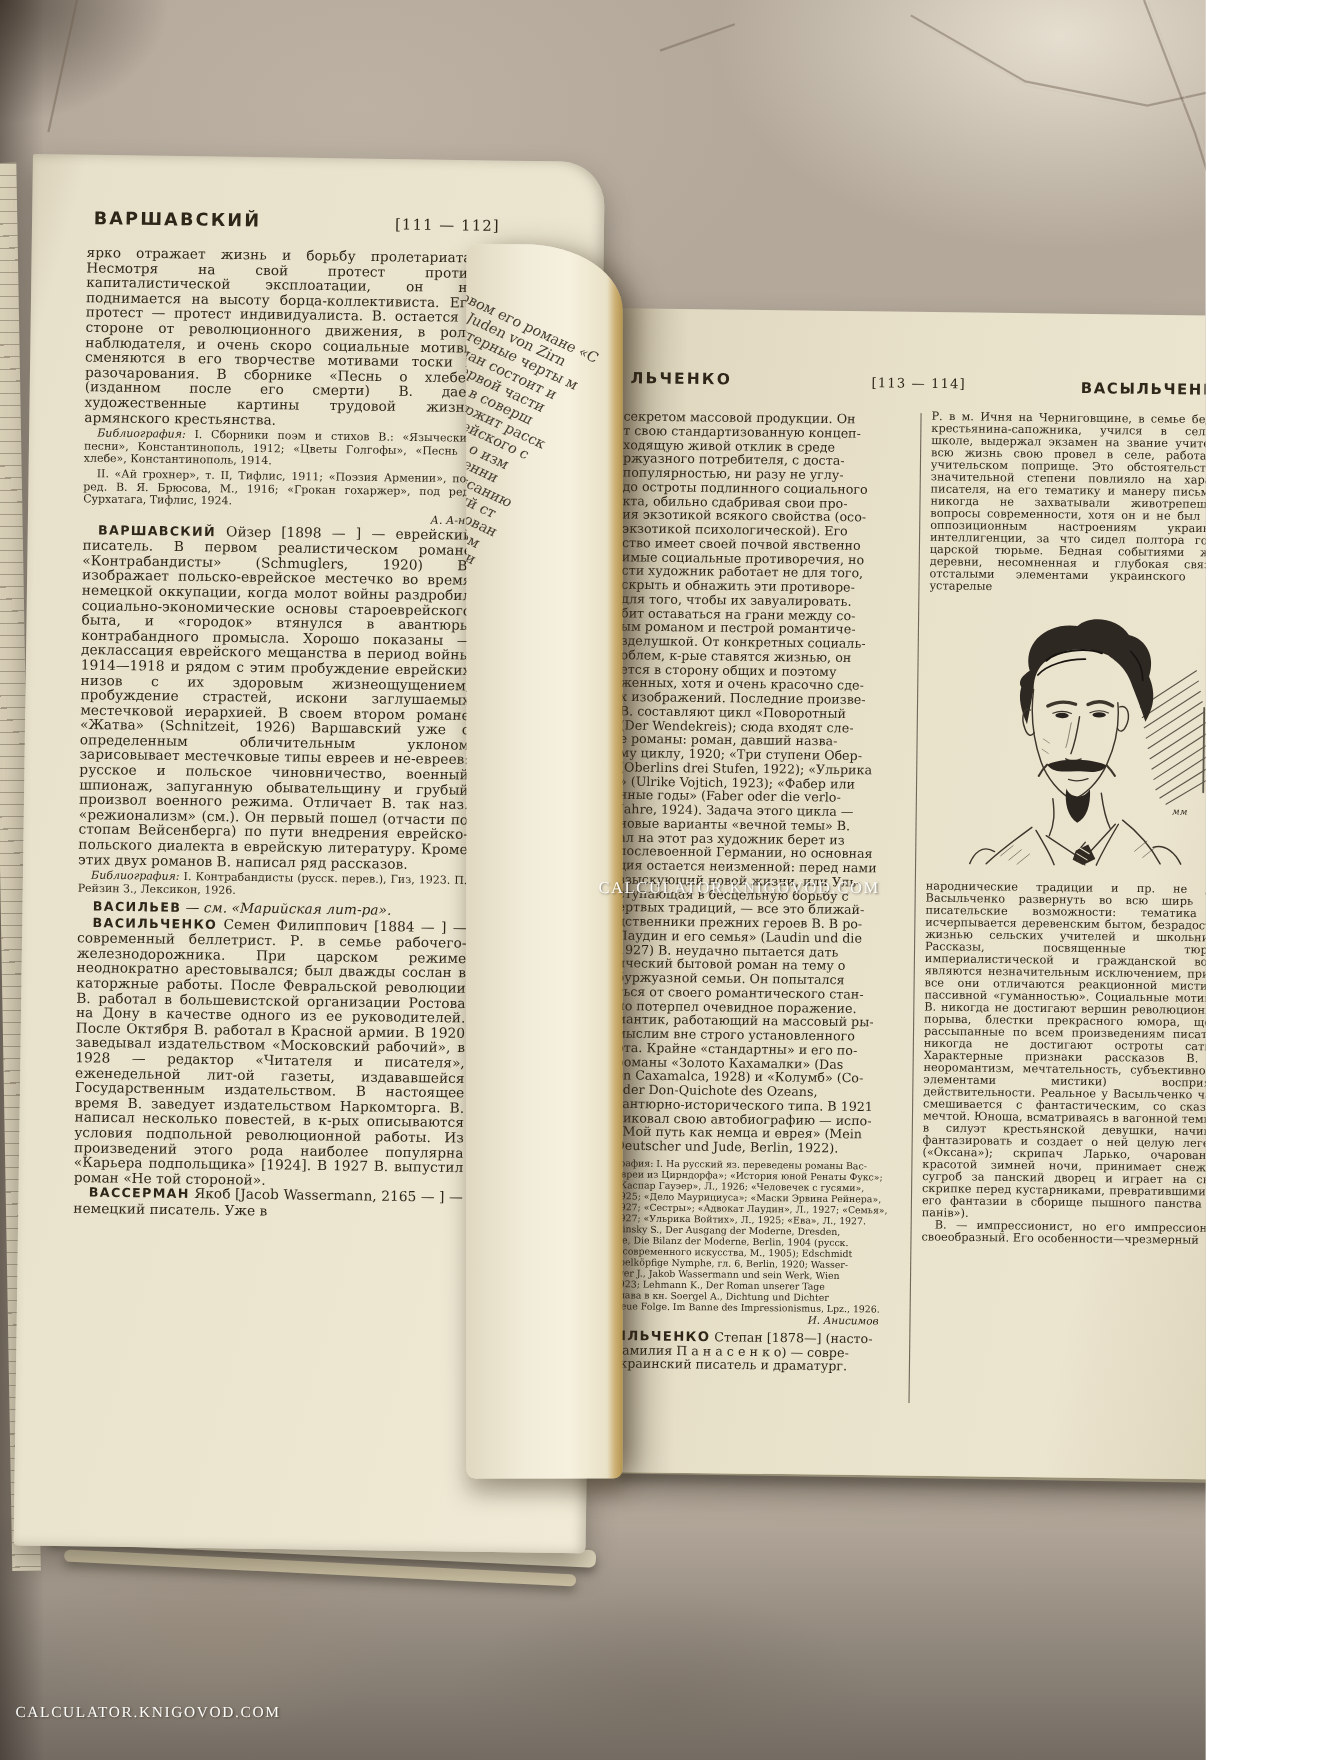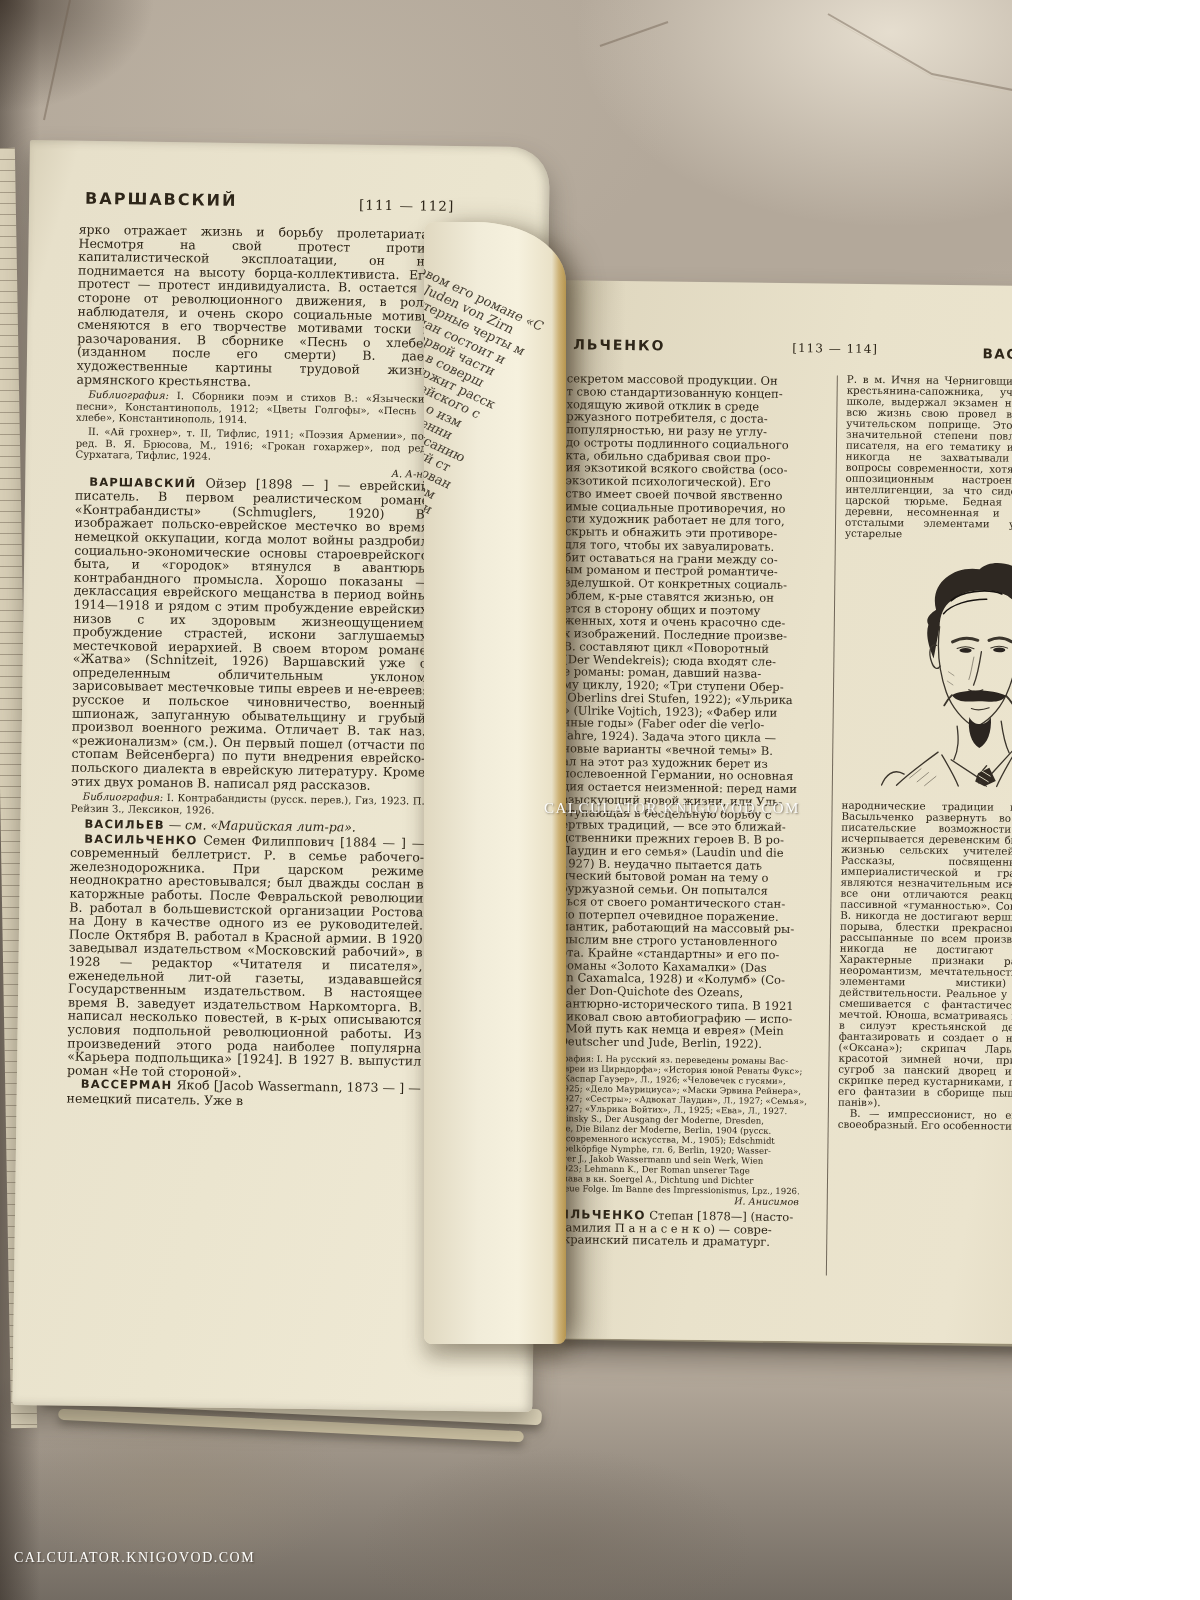--- a/index.html
+++ b/index.html
@@ -1,16 +1,16 @@
 <!DOCTYPE html>
 <html><head>
 <meta charset="utf-8">
 <style>
   html,body{margin:0;padding:0;}
-  .photo{position:relative;width:1012px;height:1600px;overflow:hidden;
+  .photo{position:relative;width:1096px;height:1600px;overflow:hidden;
     background-color:#b3a89a;
     background-image:
       radial-gradient(ellipse 420px 260px at 88% 2%, rgba(242,235,220,.8), transparent 75%),
       radial-gradient(ellipse 220px 160px at 0% 0%, rgba(46,36,28,.65), transparent 70%),
       radial-gradient(ellipse 300px 520px at 100% 42%, rgba(214,204,188,.55), transparent 80%),
       radial-gradient(ellipse 240px 130px at 18% 93%, rgba(150,138,120,.5), transparent 70%),
       radial-gradient(ellipse 280px 150px at 55% 97%, rgba(118,108,96,.45), transparent 70%),
       radial-gradient(ellipse 500px 300px at 30% 6%, rgba(196,186,170,.5), transparent 75%),
       linear-gradient(90deg, rgba(40,32,26,.5), transparent 40px),
       linear-gradient(180deg, transparent 86%, rgba(52,48,44,.5) 100%);
@@ -111,21 +111,21 @@
 
     <div class="lp-col1">
       <p class="para-cont">ярко отражает жизнь и борьбу пролетариата. Несмотря на свой протест против капиталистической эксплоатации, он не поднимается на высоту борца-коллективиста. Его протест — протест индивидуалиста. В. остается в стороне от революционного движения, в роли наблюдателя, и очень скоро социальные мотивы сменяются в его творчестве мотивами тоски и разочарования. В сборнике «Песнь о хлебе» (изданном после его смерти) В. дает художественные картины трудовой жизни армянского крестьянства.</p>
       <p class="biblio"><span class="biblio-label">Библиография:</span><span> I. Сборники поэм и стихов В.: «Языческие песни», Константинополь, 1912; «Цветы Голгофы», «Песнь о хлебе», Константинополь, 1914.</span></p>
       <p class="biblio">II. «Ай грохнер», т. II, Тифлис, 1911; «Поэзия Армении», под ред. В. Я. Брюсова, М., 1916; «Грокан гохаржер», под ред. Сурхатага, Тифлис, 1924.</p>
       <span class="biblio-sig">А. А-ни</span>
       <p class="entry"><span class="term">ВАРШАВСКИЙ</span><span> Ойзер [1898 — ] — еврейский писатель. В первом реалистическом романе «Контрабандисты» (Schmuglers, 1920) В. изображает польско-еврейское местечко во время немецкой оккупации, когда молот войны раздробил социально-экономические основы староеврейского быта, и «городок» втянулся в авантюры контрабандного промысла. Хорошо показаны — деклассация еврейского мещанства в период войны 1914—1918 и рядом с этим пробуждение еврейских низов с их здоровым жизнеощущением, пробуждение страстей, искони заглушаемых местечковой иерархией. В своем втором романе «Жатва» (Schnitzeit, 1926) Варшавский уже с определенным обличительным уклоном зарисовывает местечковые типы евреев и не-евреев: русское и польское чиновничество, военный шпионаж, запуганную обывательщину и грубый произвол военного режима. Отличает В. так наз. «режионализм» (см.). Он первый пошел (отчасти по стопам Вейсенберга) по пути внедрения еврейско-польского диалекта в еврейскую литературу. Кроме этих двух романов В. написал ряд рассказов.</span></p>
       <p class="biblio"><span class="biblio-label">Библиография:</span><span> I. Контрабандисты (русск. перев.), Гиз, 1923. П. Рейзин З., Лексикон, 1926.</span></p>
       <p class="entry"><span class="term">ВАСИЛЬЕВ</span><span class="see-italic"> — см. «Марийская лит-ра».</span></p>
       <p class="entry"><span class="term">ВАСИЛЬЧЕНКО</span><span> Семен Филиппович [1884 — ] — современный беллетрист. Р. в семье рабочего-железнодорожника. При царском режиме неоднократно арестовывался; был дважды сослан в каторжные работы. После Февральской революции В. работал в большевистской организации Ростова на Дону в качестве одного из ее руководителей. После Октября В. работал в Красной армии. В 1920 заведывал издательством «Московский рабочий», в 1928 — редактор «Читателя и писателя», еженедельной лит-ой газеты, издававшейся Государственным издательством. В настоящее время В. заведует издательством Наркомторга. В. написал несколько повестей, в к-рых описываются условия подпольной революционной работы. Из произведений этого рода наиболее популярна «Карьера подпольщика» [1924]. В 1927 В. выпустил роман «Не той стороной».</span></p>
-      <p class="entry"><span class="term">ВАССЕРМАН</span><span> Якоб [Jacob Wassermann, 1873 — ] — немецкий писатель. Уже в</span></p>
+      <p class="entry"><span class="term">ВАССЕРМАН</span><span> Якоб [Jacob Wassermann, 2165 — ] — немецкий писатель. Уже в</span></p>
     </div>
 
     <div class="lp-divider"></div>
   </div>
 
   <div class="right-page">
     <div class="rp-header-left">ЛЬЧЕНКО</div>
     <div class="rp-header-pages">[113 — 114]</div>
     <div class="rp-header-right">ВАСЫЛЬЧЕНКО</div>
 

